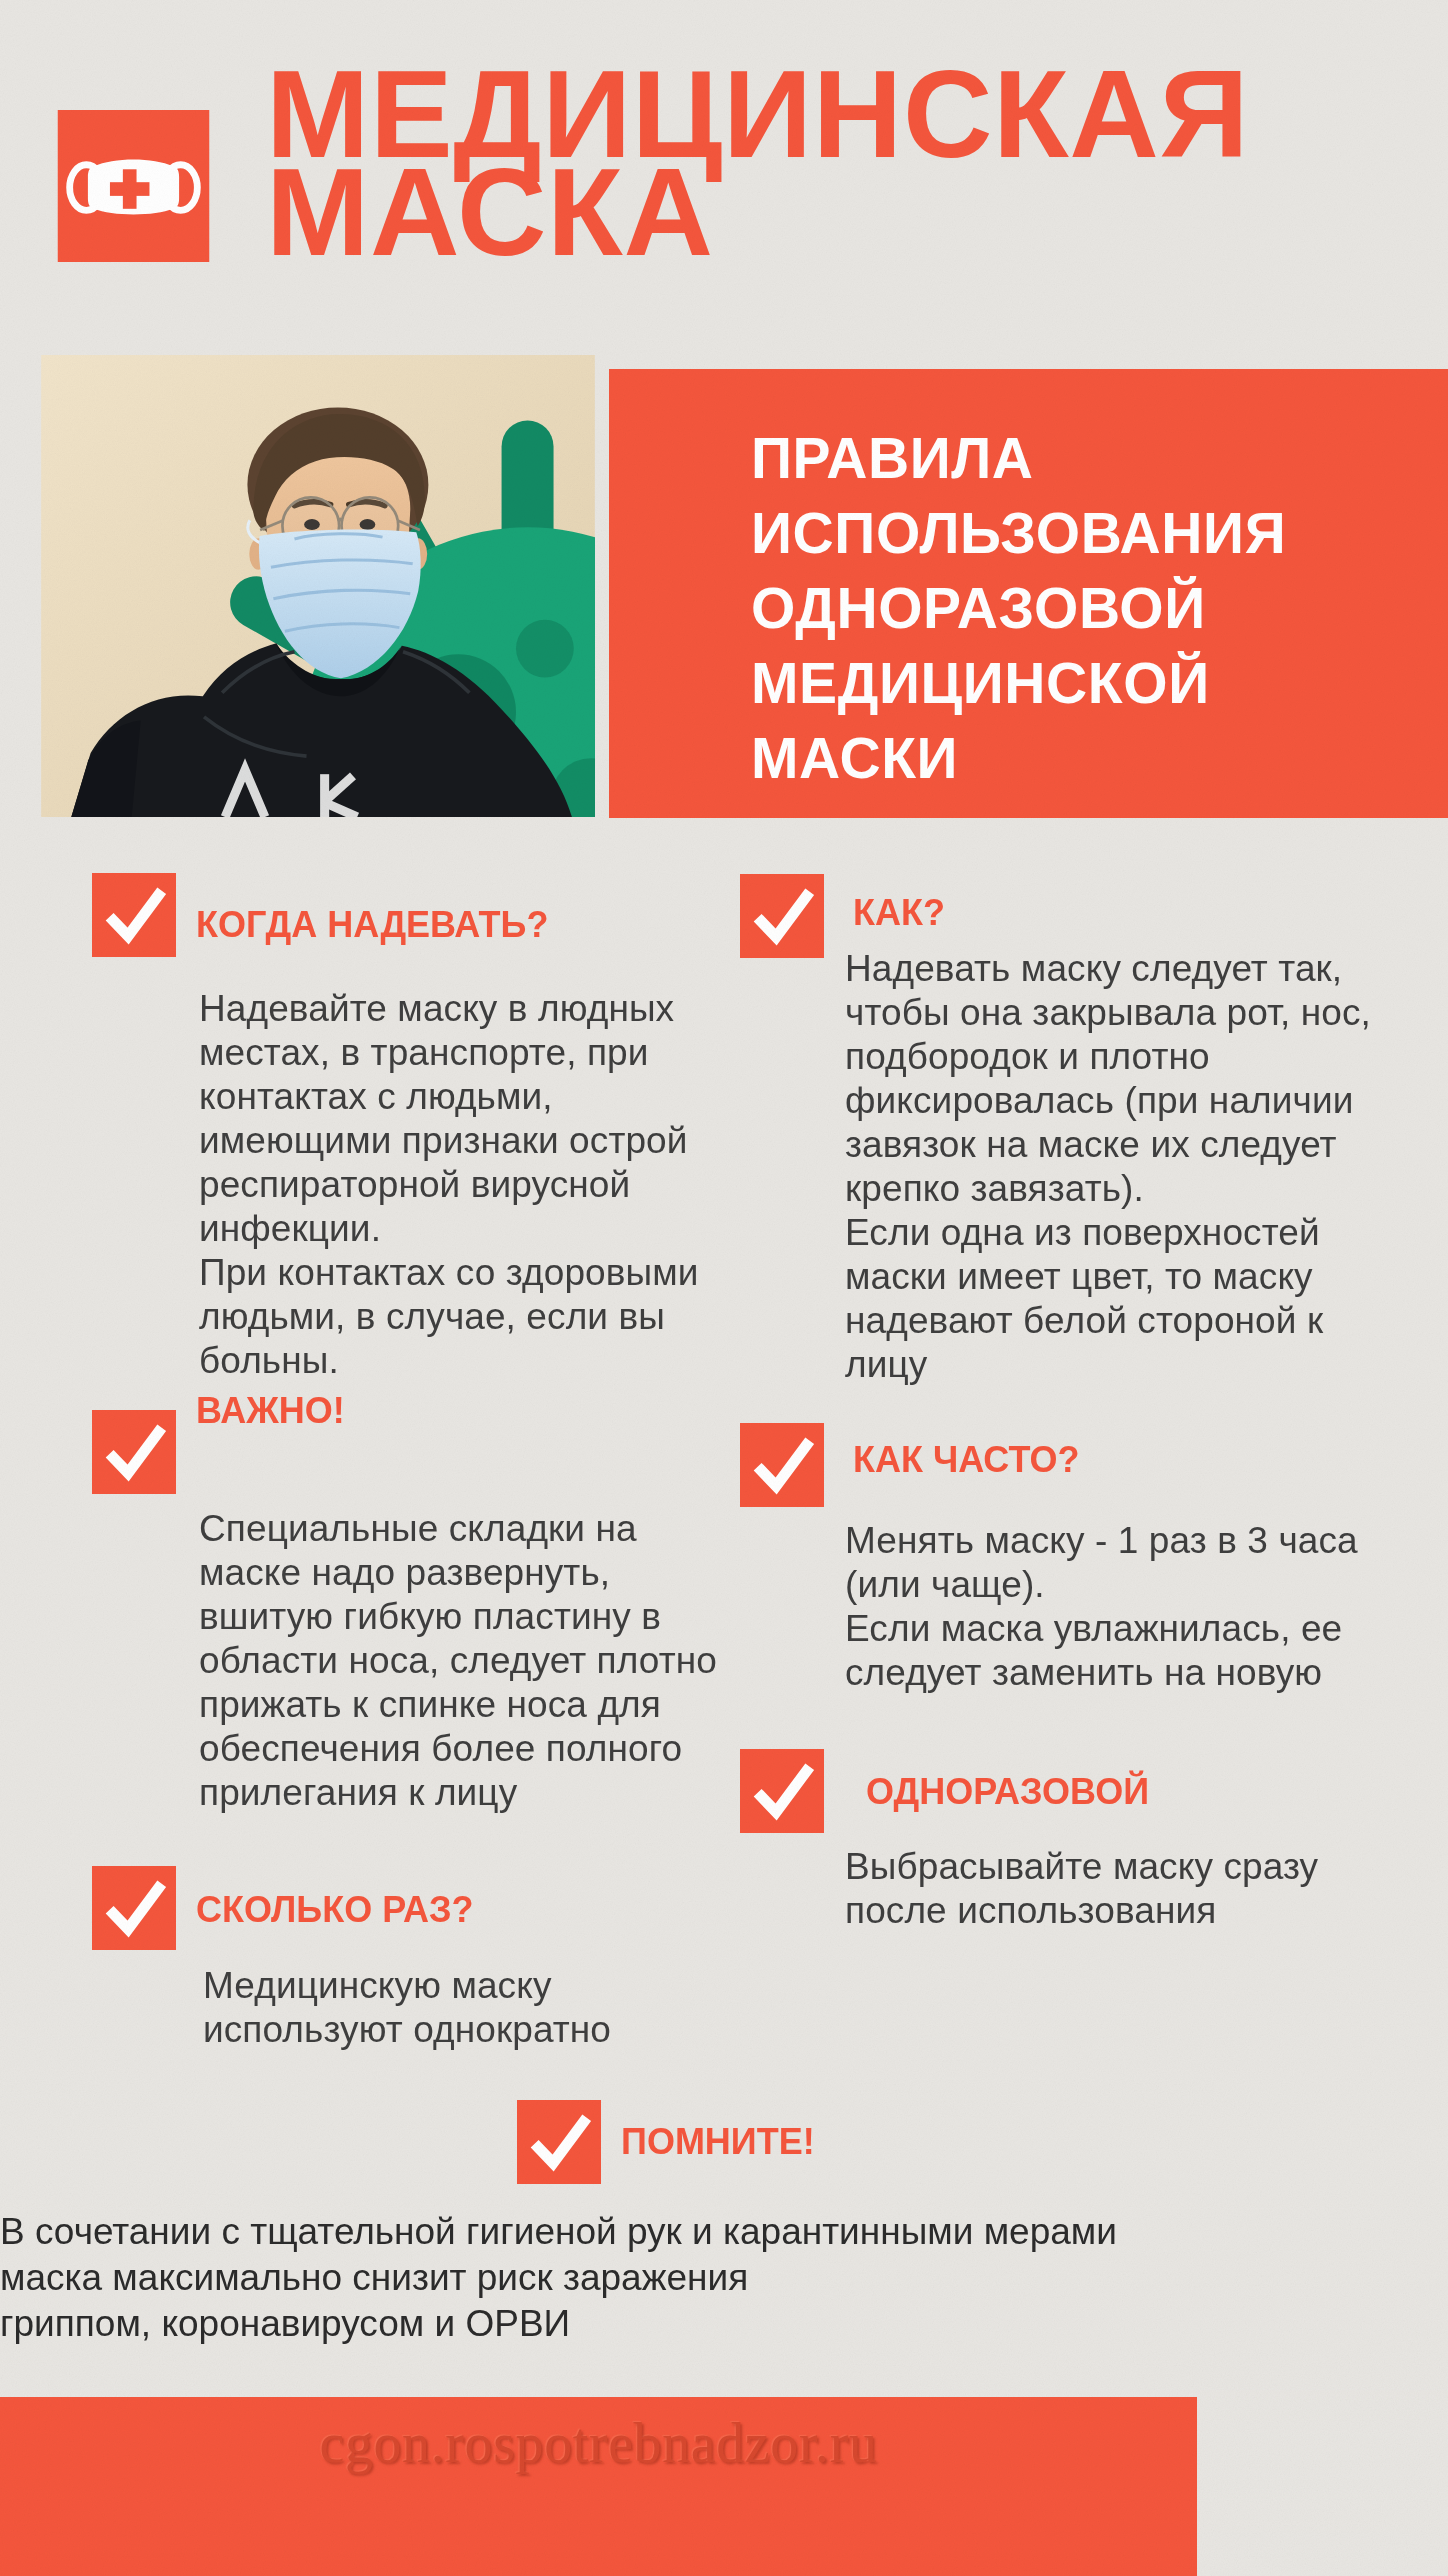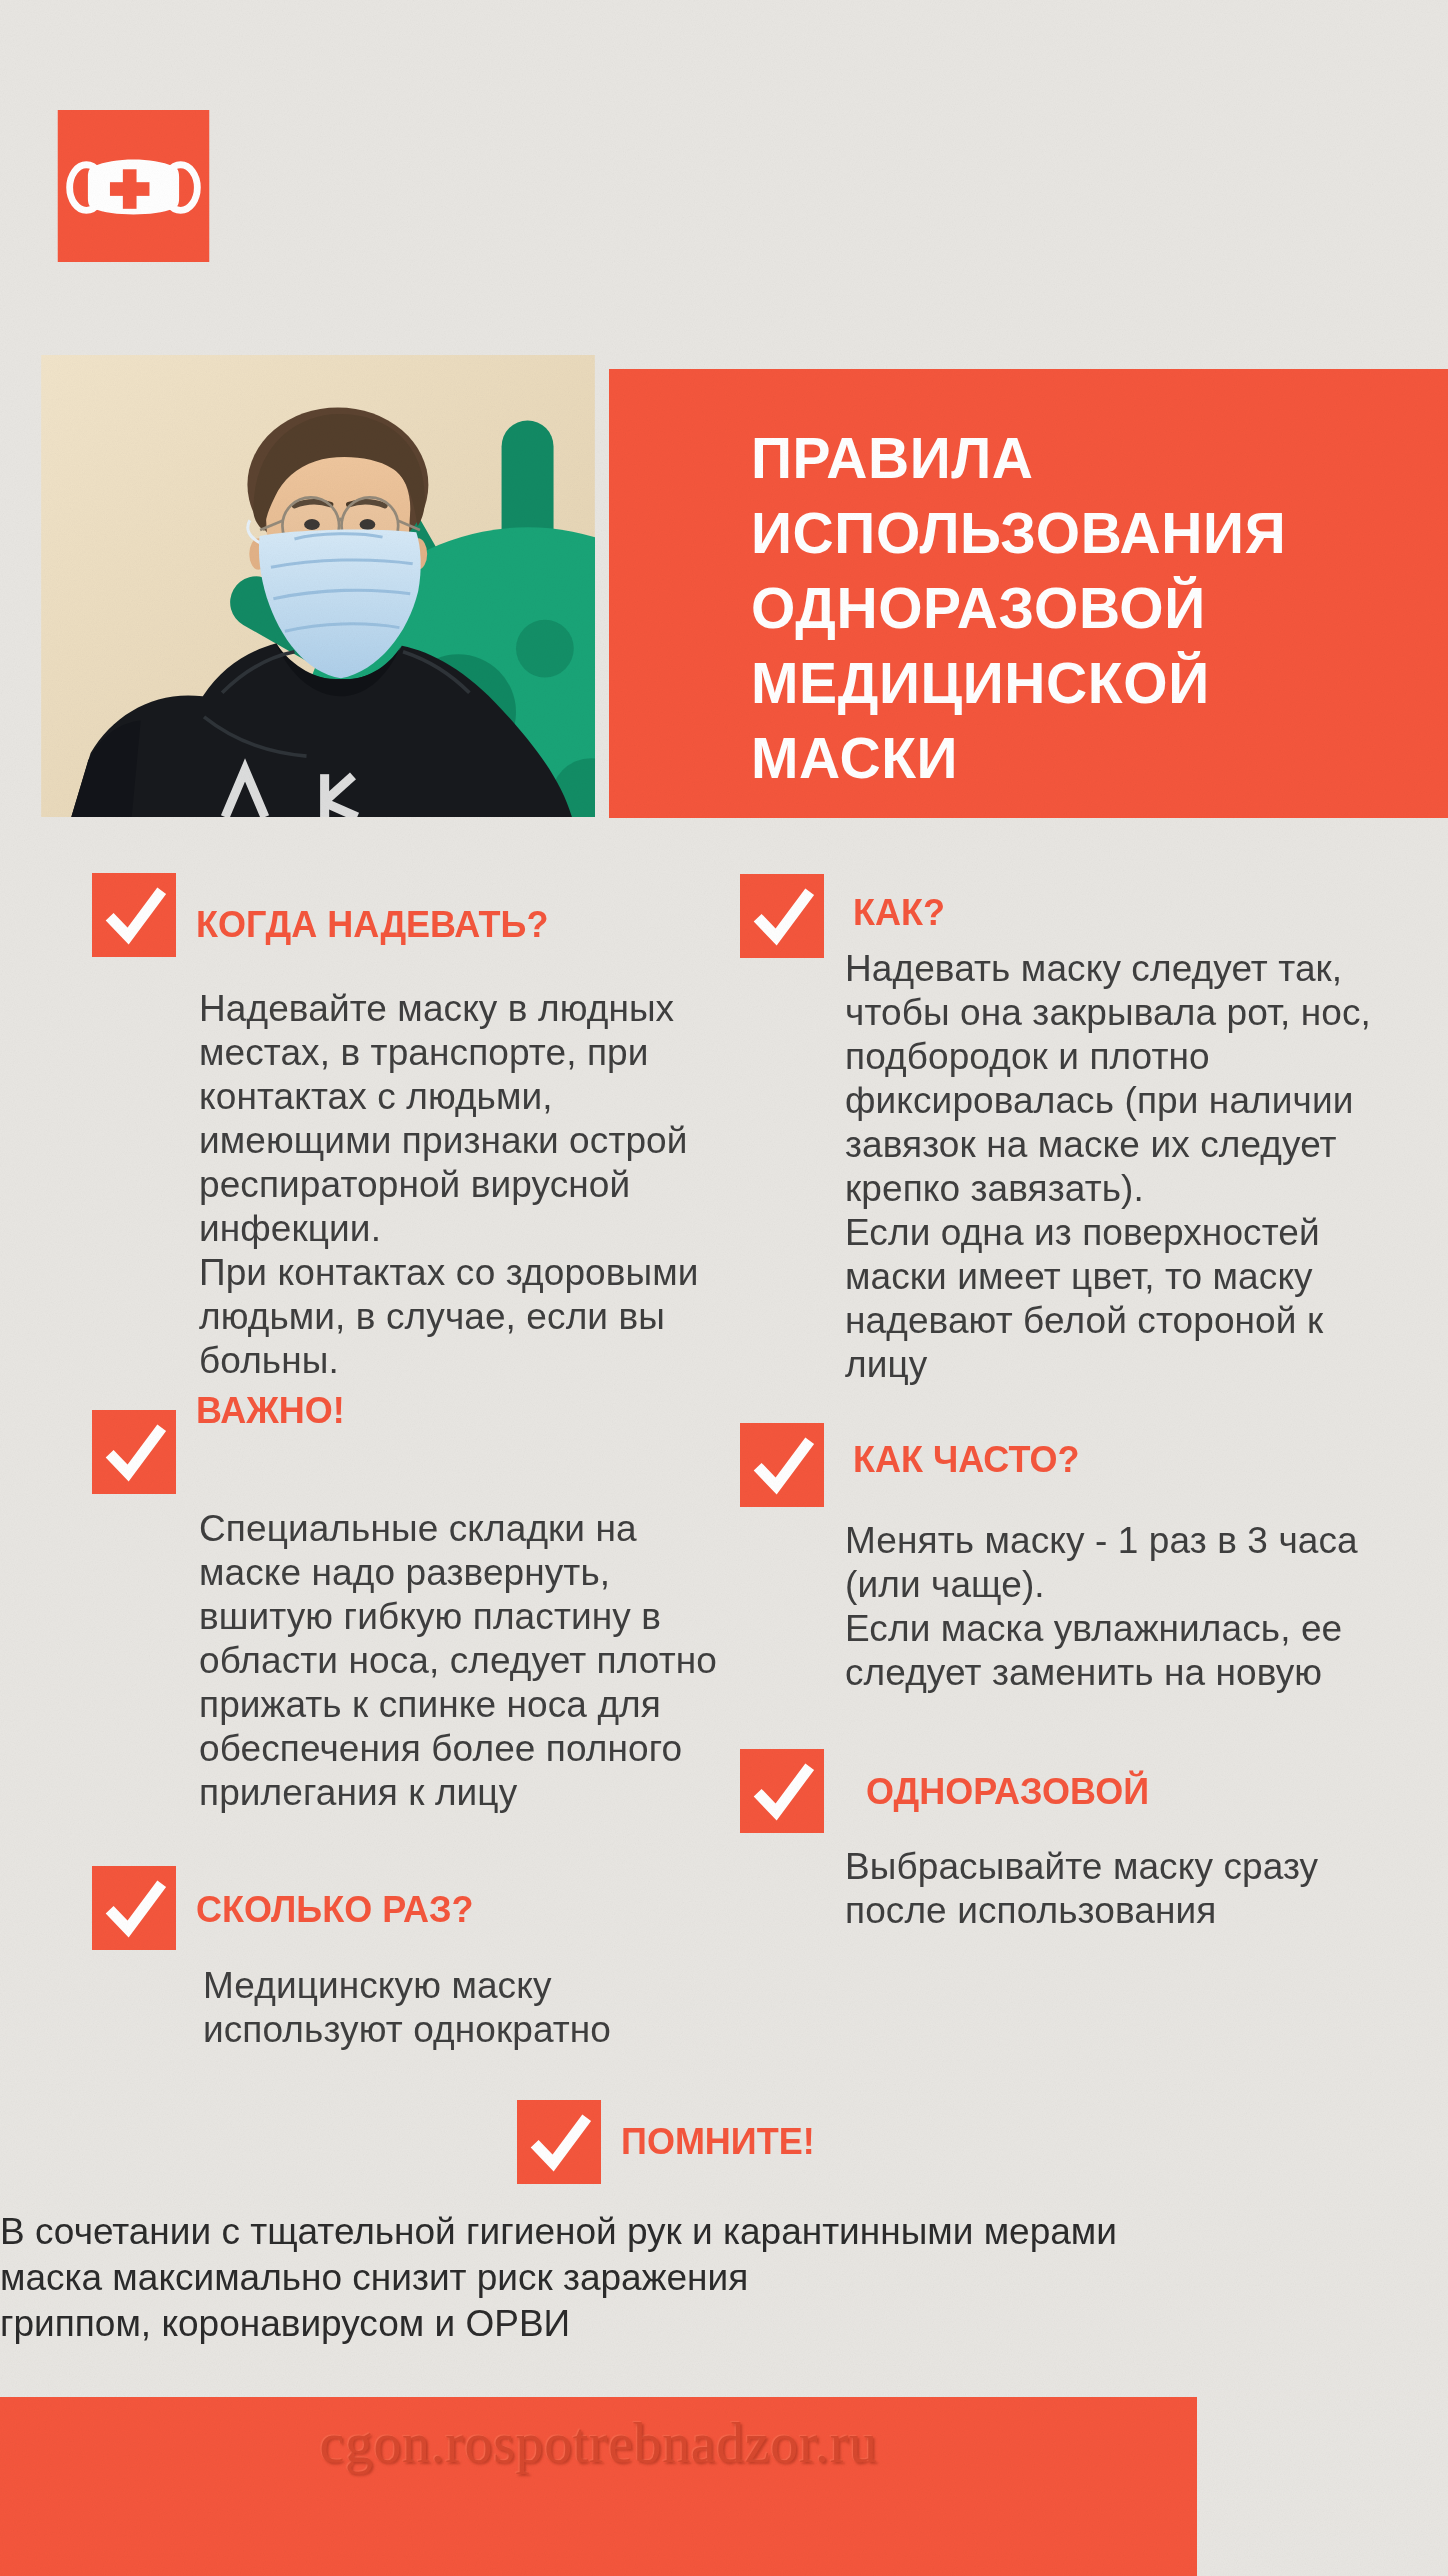--- a/index.html
+++ b/index.html
@@ -80,20 +80,22 @@
     </symbol>
   </defs>
 </svg>
 
 <div class="page">
 
   <svg class="abs" style="left:57px;top:110px" width="153" height="152" viewBox="0 0 100 100">
       <use href="#sym-maskicon"></use>
     </svg>
 
+  <div class="abs poster-title" style="left:266px;top:65px">МЕДИЦИНСКАЯ
+МАСКА</div>
 
   <svg class="abs" style="left:41px;top:355px" width="554" height="462" viewBox="0 0 918 766">
     <defs>
       <linearGradient id="wallG" x1="0" y1="0" x2="1" y2="1">
         <stop offset="0" stop-color="#f1e4ca"></stop>
           <stop offset="1" stop-color="#e2d0ae"></stop>
       </linearGradient>
       <linearGradient id="skinG" x1="0" y1="0" x2="0" y2="1">
         <stop offset="0" stop-color="#efc79e"></stop>
           <stop offset="1" stop-color="#dcae83"></stop>

